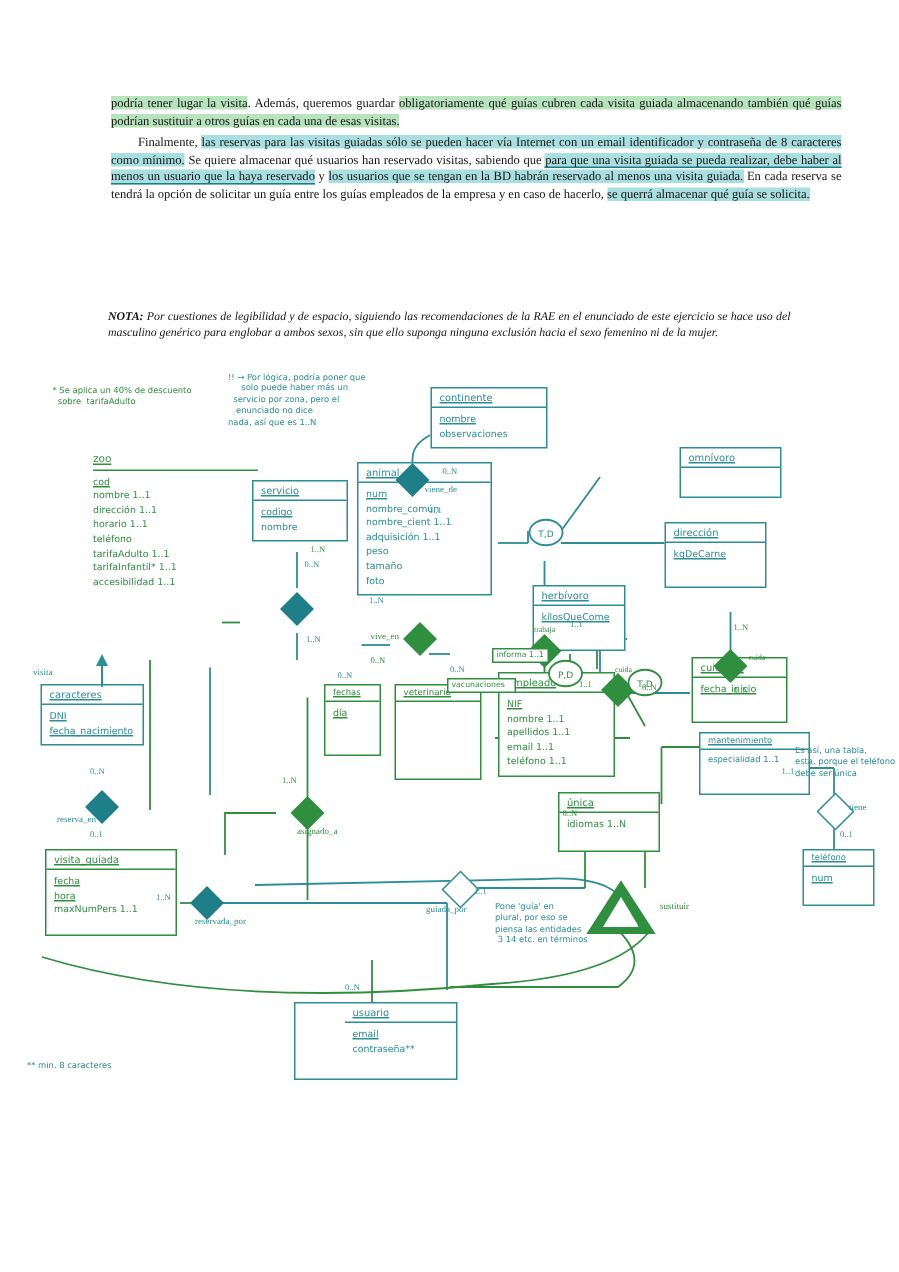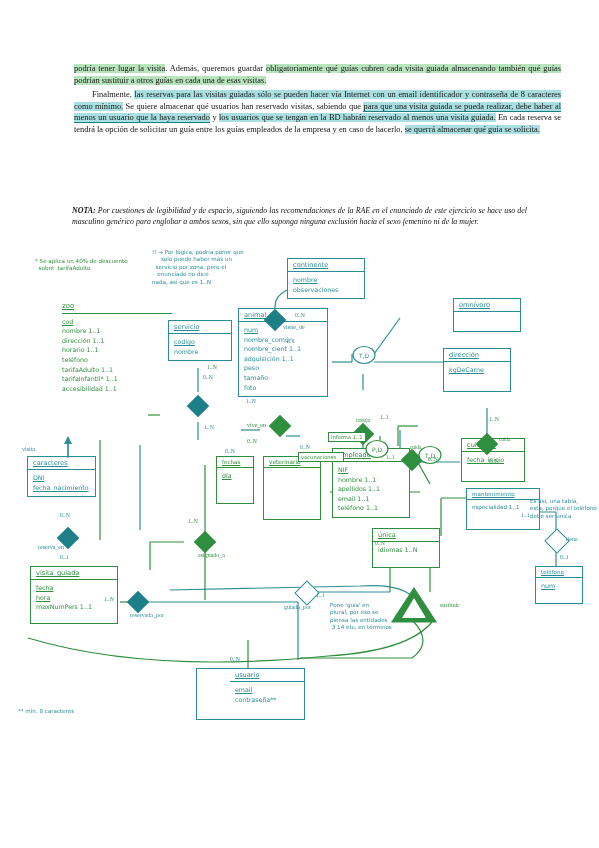--- a/index.html
+++ b/index.html
@@ -193,20 +193,26 @@
       <div class="bd" style="height:12px;"></div>
     </div>
 
     <div class="ent cy hw" style="left:443px;top:108px;width:66px;">
       <div class="hd">dirección</div>
       <div class="bd" style="height:22px;">
         <div class="attr k">kgDeCarne</div>
       </div>
     </div>
 
+    <div class="ent cy hw" style="left:355px;top:150px;width:60px;">
+      <div class="hd">herbívoro</div>
+      <div class="bd" style="height:22px;">
+        <div class="attr k">kilosQueCome</div>
+      </div>
+    </div>
 
     <div class="ent hw" style="left:461px;top:198px;width:62px;">
       <div class="hd">cuidador</div>
       <div class="bd" style="height:22px;">
         <div class="attr k">fecha_inicio</div>
       </div>
     </div>
 
 
     <div class="ent cy hw" style="left:27px;top:216px;width:67px;">

